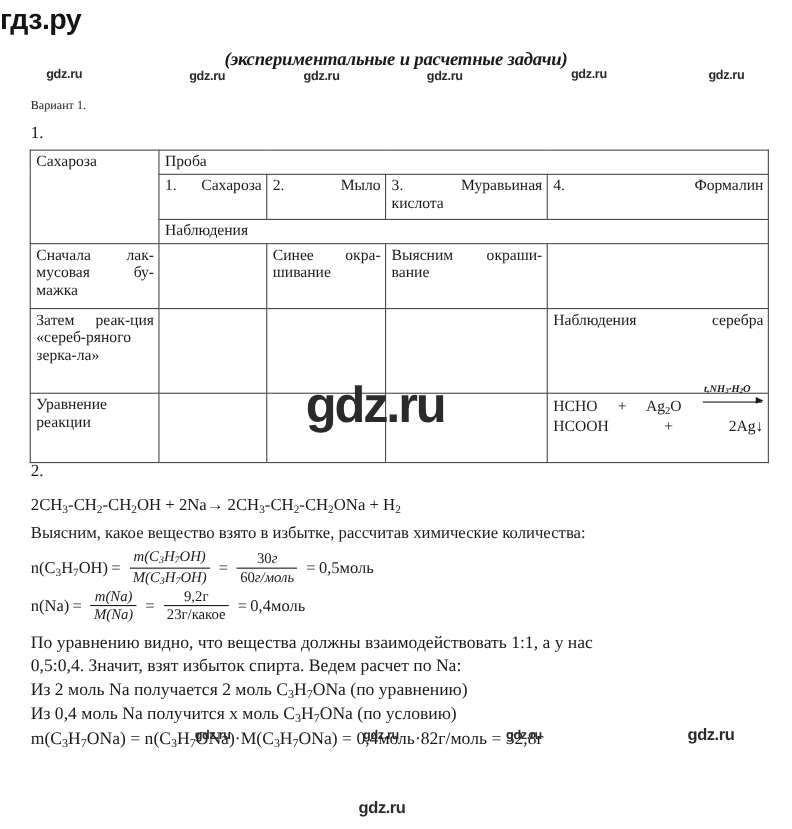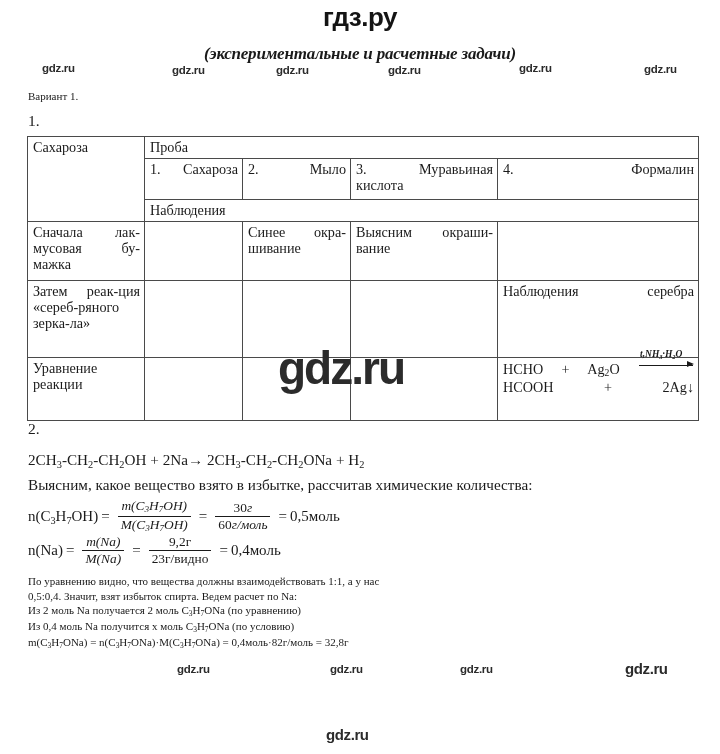--- a/index.html
+++ b/index.html
@@ -15,21 +15,20 @@
     position: relative;
     overflow: hidden;
   }
 
   
   .site-logo {
     position: absolute;
     left: 0;
     top: 2px;
     width: 720px;
-    text-align: center;
     font-family: "Liberation Sans", "DejaVu Sans", sans-serif;
     font-weight: bold;
     font-size: 26px;
     letter-spacing: -0.5px;
     color: #141414;
   }
 
   
   .wm {
     position: absolute;
@@ -170,21 +169,21 @@
   .para {
     position: absolute;
     left: 28px;
     font-size: 15.2px;
     line-height: 1.28;
     white-space: nowrap;
   }
   .body-block {
     position: absolute;
     left: 28px;
-    font-size: 11px;
+    font-size: 16px;
     line-height: 1.33;
   }
   .body-block div { white-space: nowrap; }
 
   
   .formula-row {
     position: absolute;
     left: 28px;
     font-size: 15px;
     white-space: nowrap;
@@ -305,21 +304,21 @@
     <span class="den">60<span class="it">г/моль</span></span>
   </span><span class="eqsign">=</span><span>0,5моль</span>
 </div>
 
 <div class="formula-row" style="top:536px;">
   <span>n(Na)</span><span class="eqsign">=</span><span class="frac">
     <span class="num it">m(Na)</span>
     <span class="den it">M(Na)</span>
   </span><span class="eqsign">=</span><span class="frac">
     <span class="num">9,2г</span>
-    <span class="den">23г/видно</span>
+    <span class="den">23г/какое</span>
   </span><span class="eqsign">=</span><span>0,4моль</span>
 </div>
 
 <div class="body-block" style="top:574px;">
   <div>По уравнению видно, что вещества должны взаимодействовать 1:1, а у нас</div>
   <div>0,5:0,4. Значит, взят избыток спирта. Ведем расчет по Na:</div>
   <div>Из 2 моль Na получается 2 моль C<sub>3</sub>H<sub>7</sub>ONa (по уравнению)</div>
   <div>Из 0,4 моль Na получится х моль C<sub>3</sub>H<sub>7</sub>ONa (по условию)</div>
   <div>m(C<sub>3</sub>H<sub>7</sub>ONa) = n(C<sub>3</sub>H<sub>7</sub>ONa)·M(C<sub>3</sub>H<sub>7</sub>ONa) = 0,4моль·82г/моль = 32,8г</div>
 </div>

